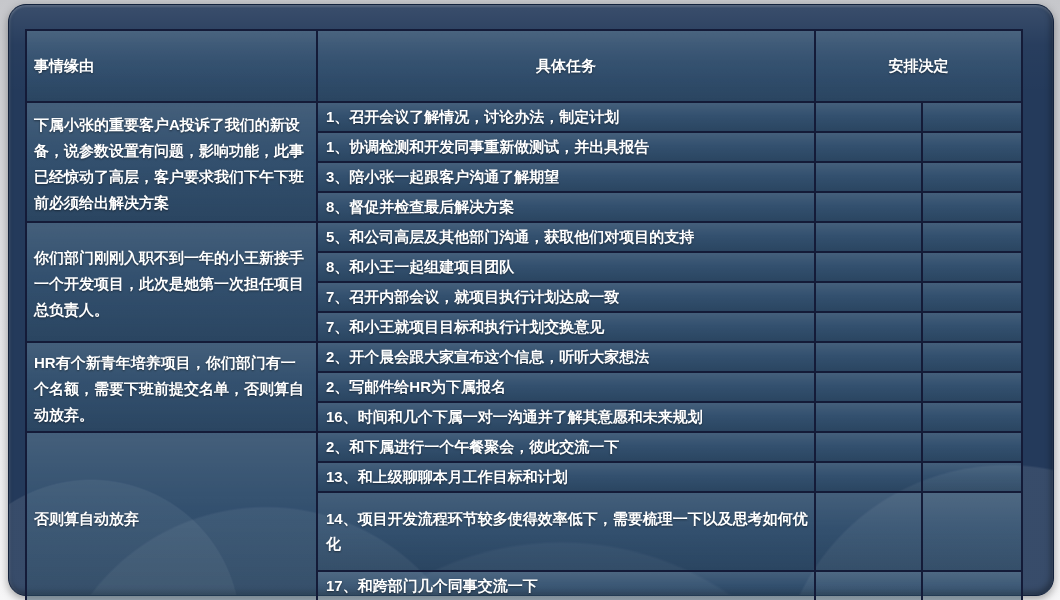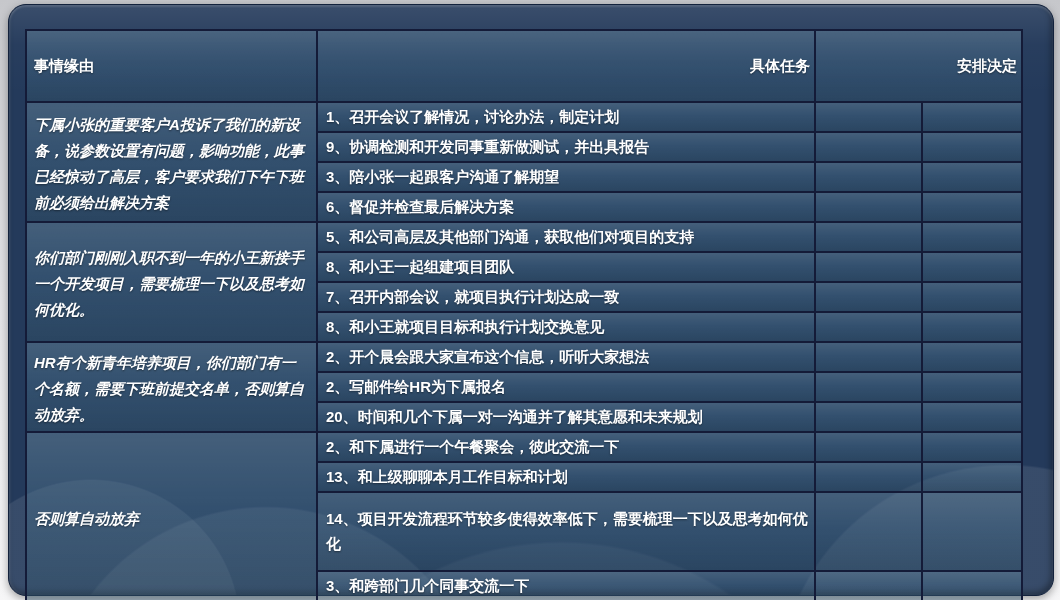--- a/index.html
+++ b/index.html
@@ -60,28 +60,27 @@
     overflow: hidden;
   }
   tr.header-row { height: 72px; }
   tr.row-single { height: 30px; }
   tr.row-double { height: 79px; }
   th.header-reason {
     text-align: left;
     padding: 0 6px 0 7px;
   }
   th.header-tasks, th.header-decision {
-    text-align: right;
+    text-align: center;
     padding: 8px 4px;
   }
   td.reason-cell {
     text-align: left;
     padding: 4px 8px 0 7px;
     line-height: 26px;
-    font-style: italic;
   }
   td.task-cell {
     text-align: left;
     padding: 0 6px 2px 8px;
     line-height: 25px;
   }
   td.decision-cell { padding: 0; }
 </style>
 </head>
 <body>
@@ -101,70 +100,70 @@
         <th class="header-decision" colspan="2">安排决定</th>
       </tr>
 
       <tr class="row-single">
         <td class="reason-cell" rowspan="4">下属小张的重要客户A投诉了我们的新设备，说参数设置有问题，影响功能，此事已经惊动了高层，客户要求我们下午下班前必须给出解决方案</td>
         <td class="task-cell">1、召开会议了解情况，讨论办法，制定计划</td>
         <td class="decision-cell"></td>
         <td class="decision-cell"></td>
       </tr>
       <tr class="row-single">
-        <td class="task-cell">9、协调检测和开发同事重新做测试，并出具报告</td>
+        <td class="task-cell">1、协调检测和开发同事重新做测试，并出具报告</td>
         <td class="decision-cell"></td>
         <td class="decision-cell"></td>
       </tr>
       <tr class="row-single">
         <td class="task-cell">3、陪小张一起跟客户沟通了解期望</td>
         <td class="decision-cell"></td>
         <td class="decision-cell"></td>
       </tr>
       <tr class="row-single">
-        <td class="task-cell">6、督促并检查最后解决方案</td>
+        <td class="task-cell">8、督促并检查最后解决方案</td>
         <td class="decision-cell"></td>
         <td class="decision-cell"></td>
       </tr>
 
       <tr class="row-single">
-        <td class="reason-cell" rowspan="4">你们部门刚刚入职不到一年的小王新接手一个开发项目，需要梳理一下以及思考如何优化。</td>
+        <td class="reason-cell" rowspan="4">你们部门刚刚入职不到一年的小王新接手一个开发项目，此次是她第一次担任项目总负责人。</td>
         <td class="task-cell">5、和公司高层及其他部门沟通，获取他们对项目的支持</td>
         <td class="decision-cell"></td>
         <td class="decision-cell"></td>
       </tr>
       <tr class="row-single">
         <td class="task-cell">8、和小王一起组建项目团队</td>
         <td class="decision-cell"></td>
         <td class="decision-cell"></td>
       </tr>
       <tr class="row-single">
         <td class="task-cell">7、召开内部会议，就项目执行计划达成一致</td>
         <td class="decision-cell"></td>
         <td class="decision-cell"></td>
       </tr>
       <tr class="row-single">
-        <td class="task-cell">8、和小王就项目目标和执行计划交换意见</td>
+        <td class="task-cell">7、和小王就项目目标和执行计划交换意见</td>
         <td class="decision-cell"></td>
         <td class="decision-cell"></td>
       </tr>
 
       <tr class="row-single">
         <td class="reason-cell" rowspan="3">HR有个新青年培养项目，你们部门有一个名额，需要下班前提交名单，否则算自动放弃。</td>
         <td class="task-cell">2、开个晨会跟大家宣布这个信息，听听大家想法</td>
         <td class="decision-cell"></td>
         <td class="decision-cell"></td>
       </tr>
       <tr class="row-single">
         <td class="task-cell">2、写邮件给HR为下属报名</td>
         <td class="decision-cell"></td>
         <td class="decision-cell"></td>
       </tr>
       <tr class="row-single">
-        <td class="task-cell">20、时间和几个下属一对一沟通并了解其意愿和未来规划</td>
+        <td class="task-cell">16、时间和几个下属一对一沟通并了解其意愿和未来规划</td>
         <td class="decision-cell"></td>
         <td class="decision-cell"></td>
       </tr>
 
       <tr class="row-single">
         <td class="reason-cell" rowspan="4">否则算自动放弃</td>
         <td class="task-cell">2、和下属进行一个午餐聚会，彼此交流一下</td>
         <td class="decision-cell"></td>
         <td class="decision-cell"></td>
       </tr>
@@ -172,19 +171,19 @@
         <td class="task-cell">13、和上级聊聊本月工作目标和计划</td>
         <td class="decision-cell"></td>
         <td class="decision-cell"></td>
       </tr>
       <tr class="row-double">
         <td class="task-cell">14、项目开发流程环节较多使得效率低下，需要梳理一下以及思考如何优化</td>
         <td class="decision-cell"></td>
         <td class="decision-cell"></td>
       </tr>
       <tr class="row-single">
-        <td class="task-cell">3、和跨部门几个同事交流一下</td>
+        <td class="task-cell">17、和跨部门几个同事交流一下</td>
         <td class="decision-cell"></td>
         <td class="decision-cell"></td>
       </tr>
     </tbody>
   </table>
 </div>
 
 </body></html>

